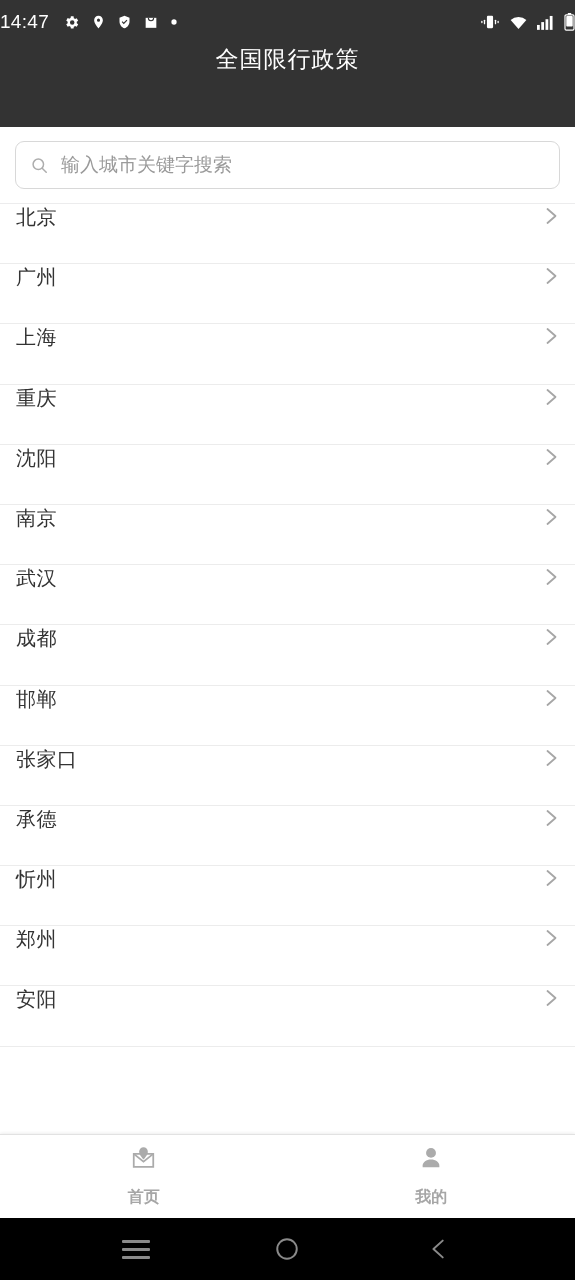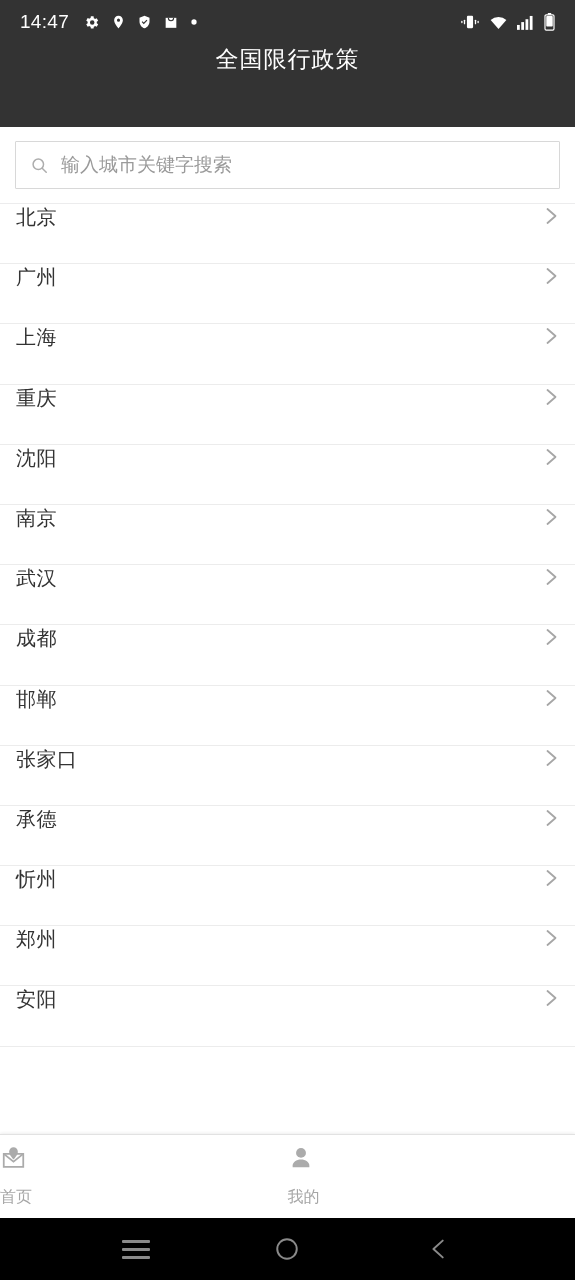--- a/index.html
+++ b/index.html
@@ -7,39 +7,39 @@
     width:575px; height:1280px;
     background:#fff;
     font-family:"Liberation Sans","DejaVu Sans",sans-serif;
     overflow:hidden;
   }
   .phone { width:575px; height:1280px; display:flex; flex-direction:column; position:relative; }
 
   
   .statusbar {
     height:44px; background:#333333; color:#ffffff;
-    display:flex; align-items:center; padding:0 20px;
+    display:flex; align-items:center; padding:0 0;
     flex:0 0 44px;
   }
   .status-time { font-size:19px; letter-spacing:.3px; font-weight:400; color:#fff; }
   .status-left-icons { display:flex; align-items:center; gap:11px; margin-left:14px; }
   .status-right-icons { margin-left:auto; display:flex; align-items:center; gap:9px; }
   .sicon { display:block; }
 
   
   .header {
     flex:0 0 83px; background:#333333;
     display:flex; align-items:flex-start; justify-content:center;
   }
   .header-title { color:#ffffff; font-size:23px; letter-spacing:1px; }
 
   
   .search-wrap { flex:0 0 76px; background:#ffffff; display:flex; align-items:center; padding:0 15px; }
   .search-box {
-    width:100%; height:48px; border:1px solid #d8d8d8; border-radius:1px;
+    width:100%; height:48px; border:1px solid #d8d8d8; border-radius:9px;
     display:flex; align-items:center; padding:0 14px; background:#fff;
   }
   .search-ph { font-size:19px; color:#9a9a9a; margin-left:12px; }
 
   
   .list {
     flex:1 1 auto; overflow:hidden; background:#ffffff;
     border-top:1px solid #ececed;
   }
   .row {
@@ -50,21 +50,21 @@
   .row-label { font-size:20px; color:#333333; letter-spacing:.5px; }
   .chev { margin-left:auto; display:block; }
 
   
   .tabbar {
     flex:0 0 84px; background:#ffffff; display:flex;
     border-top:1px solid #e2e2e2;
     box-shadow:0 -1px 3px rgba(0,0,0,.07);
     position:relative; z-index:5;
   }
-  .tab { flex:1; display:flex; flex-direction:column; align-items:flex-start; justify-content:center; gap:16px; }
+  .tab { flex:1; display:flex; flex-direction:column; align-items:center; justify-content:center; gap:16px;font-weight:bold; }
   .tab-label { font-size:16px; }
   .tab.inactive .tab-label { color:#a6a6a6; }
   .tab.active .tab-label { color:#333333; }
 
   
   .navbar {
     flex:0 0 62px; background:#000000;
     display:flex; align-items:center; justify-content:space-around;
     padding:0 60px;
   }

